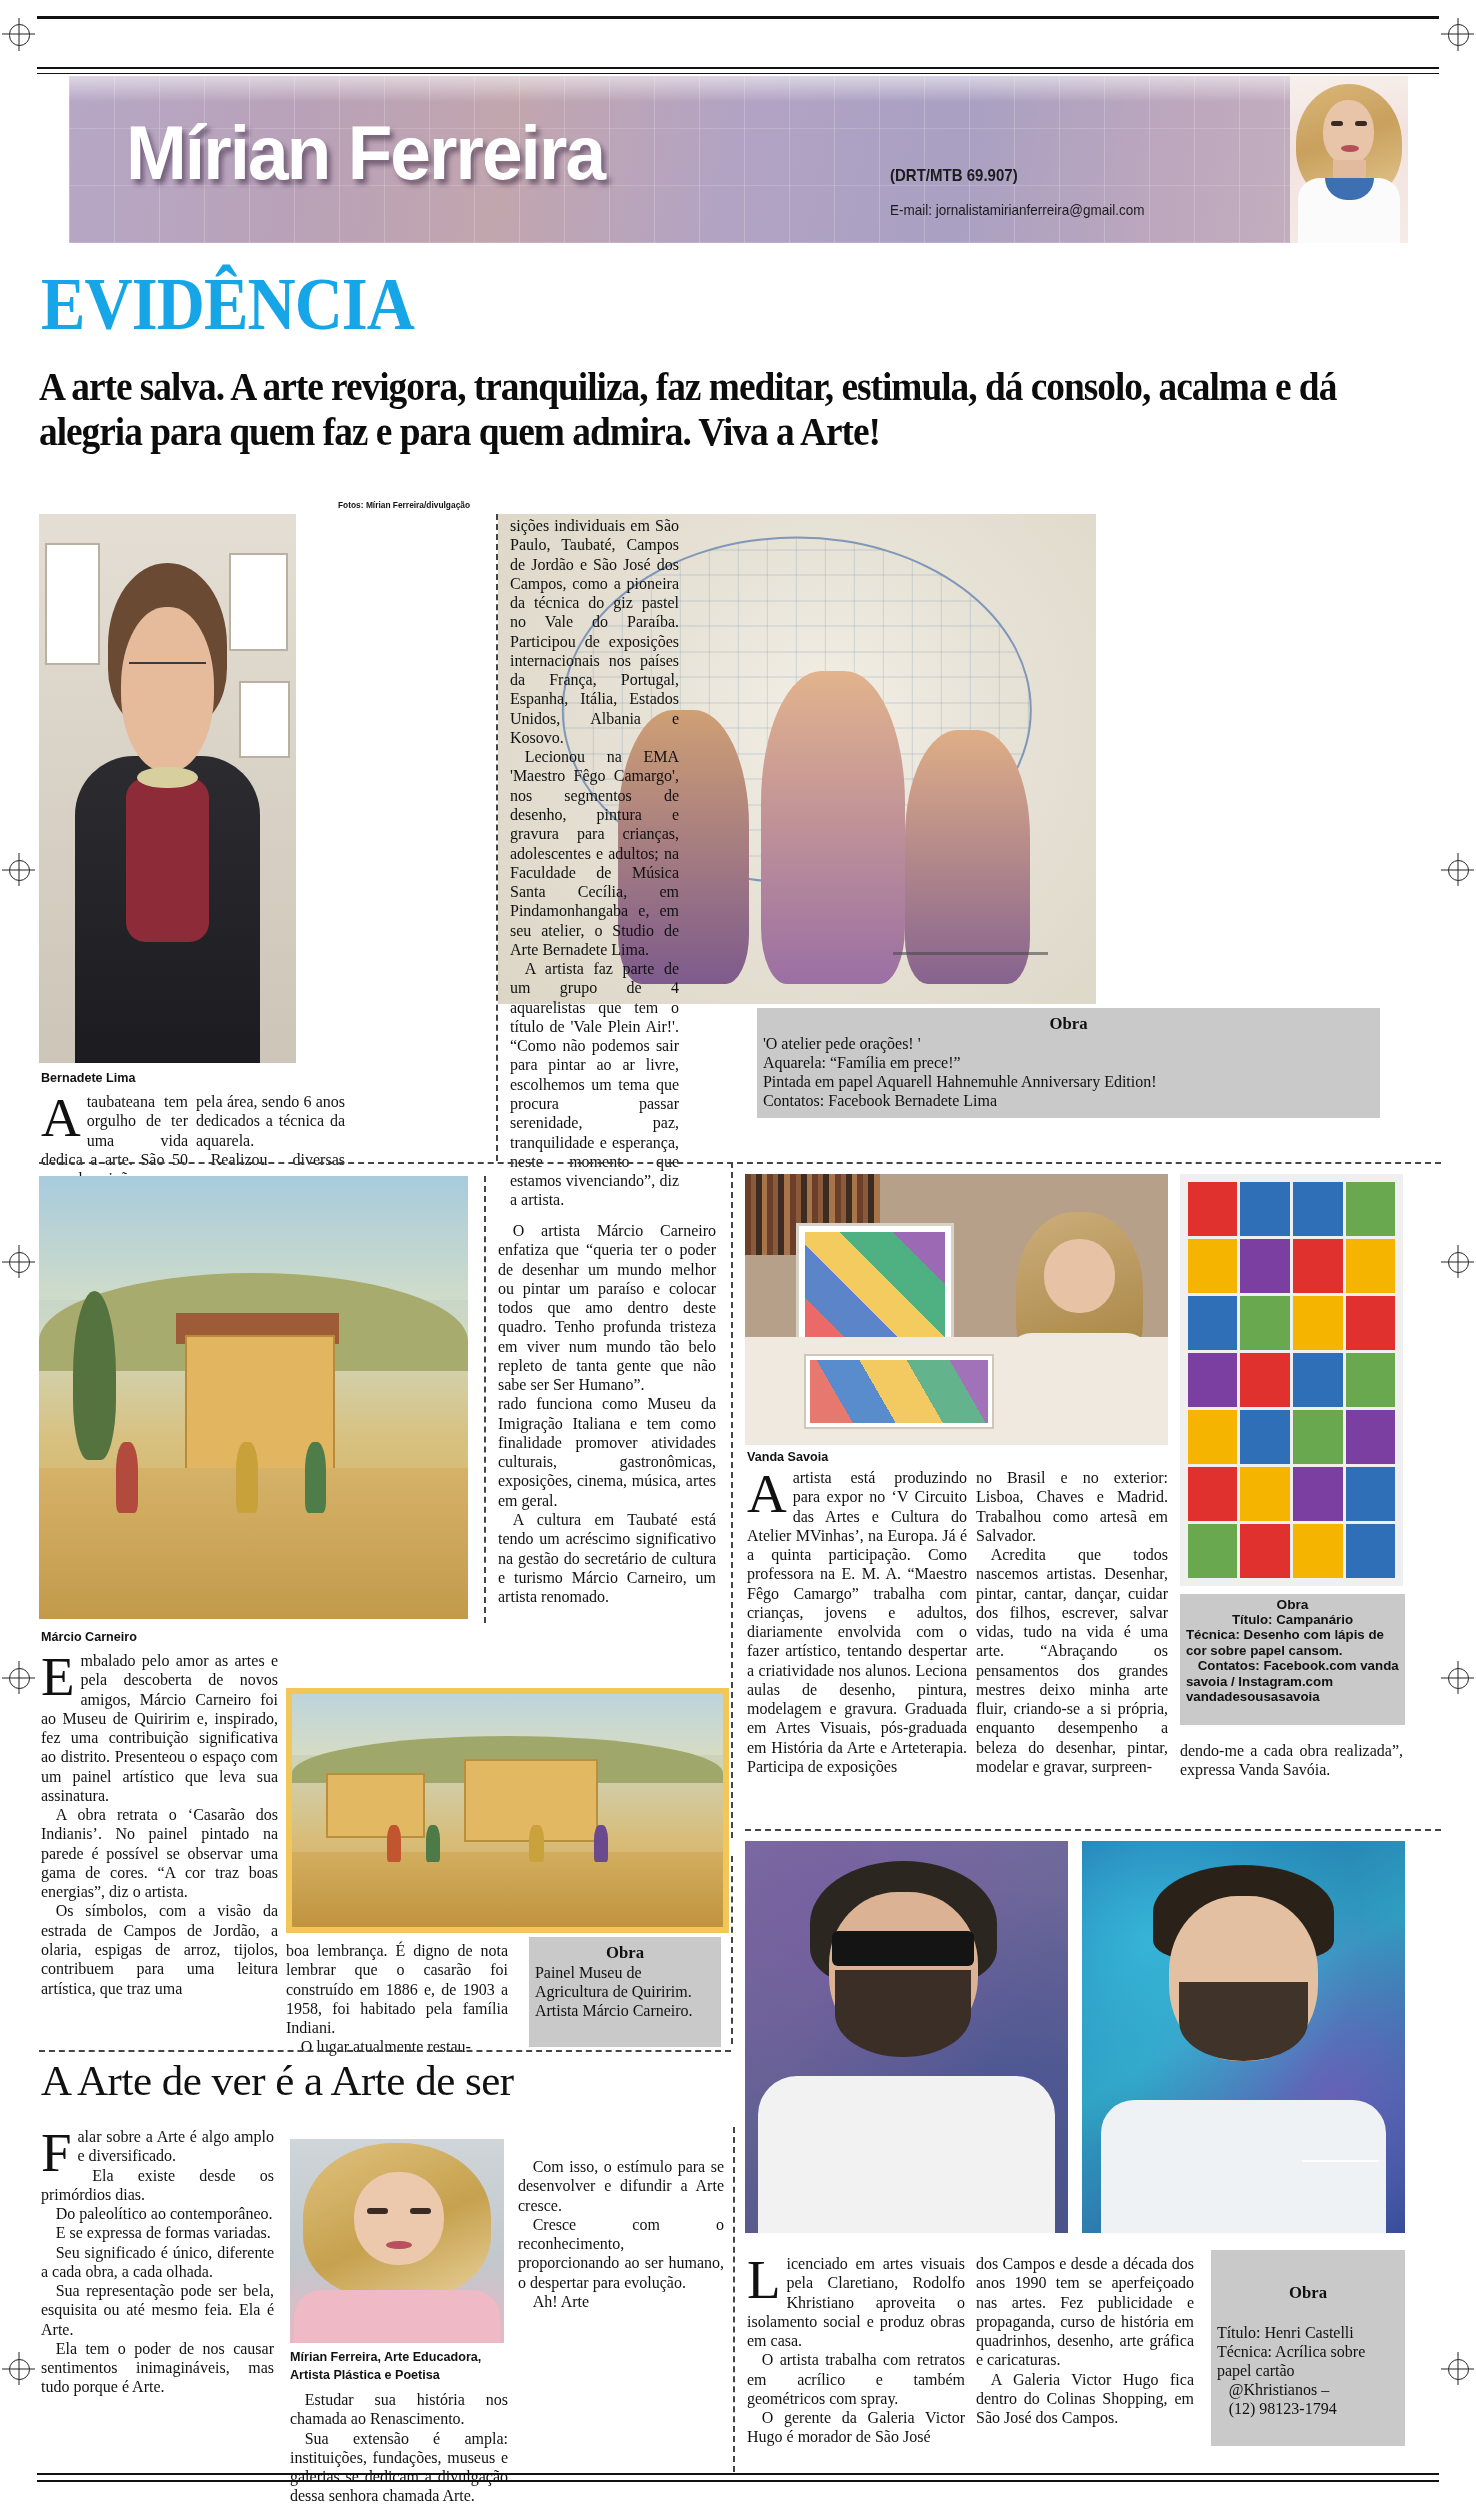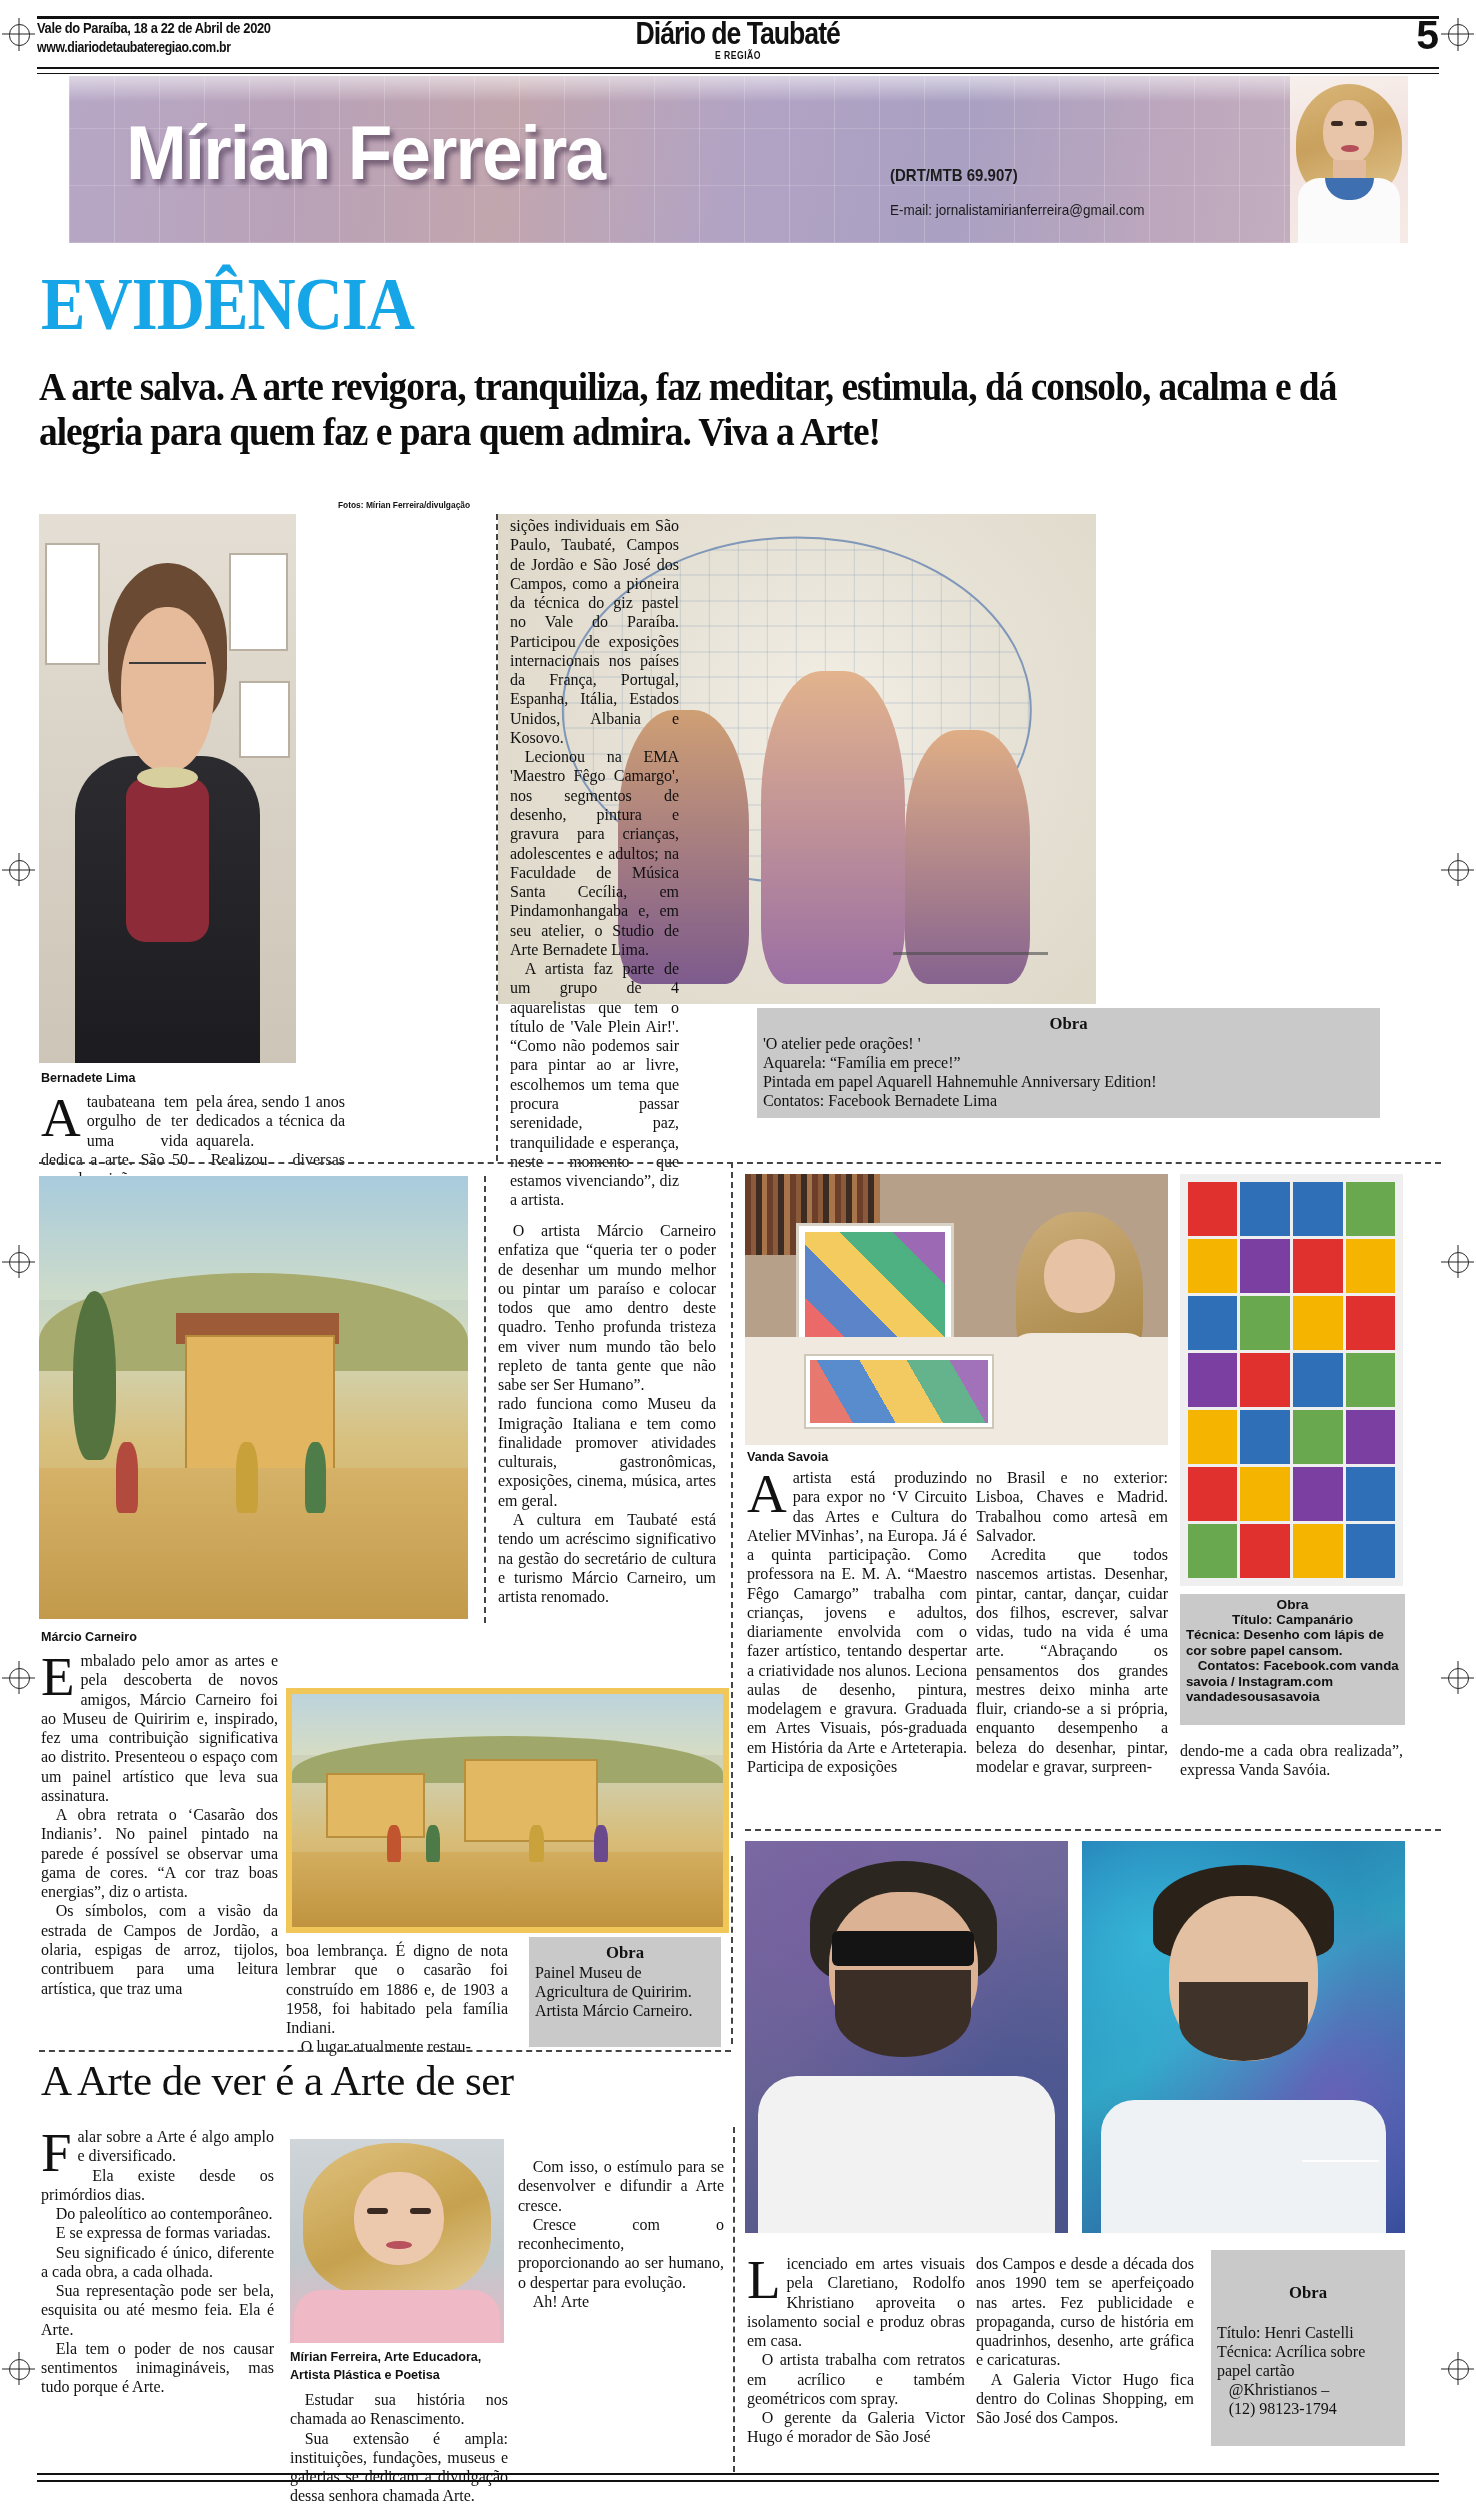--- a/index.html
+++ b/index.html
@@ -189,31 +189,20 @@
       <span class="circ"></span>
     </div>
   <div class="cmark" style="left:2px;top:2352px;">
       <span class="circ"></span>
     </div>
   <div class="cmark" style="right:2px;top:2352px;">
       <span class="circ"></span>
     </div>
 
   <div class="rule-top"></div>
-  <div class="masthead">
-    <div class="mh-left">
-      <div>Vale do Paraíba, 18 a 22 de Abril de 2020</div>
-      <div class="url">www.diariodetaubateregiao.com.br</div>
-    </div>
-    <div class="mh-center">
-      <div class="mh-title">Diário de Taubaté</div>
-      <div class="mh-sub">E REGIÃO</div>
-    </div>
-    <div class="mh-page">5</div>
-  </div>
   <div class="rule-mid"></div>
 
   <div class="banner">
     <div class="tiles"></div>
     <div class="glowtop"></div>
     <div class="bname">Mírian Ferreira</div>
     <div class="bdrt">(DRT/MTB 69.907)</div>
     <div class="bmail">E-mail: jornalistamirianferreira@gmail.com</div>
     <div class="bphoto">
       <div class="bg"></div>
@@ -262,21 +251,21 @@
     <div class="ln">Pintada em papel Aquarell Hahnemuhle Anniversary Edition!</div>
     <div class="ln">Contatos: Facebook Bernadete Lima</div>
   </div>
 
   <div class="cap" style="left:41px;top:1070px;">Bernadete Lima</div>
 
   <div class="col" style="left:41px;top:1092px;width:147px;">
     <p style="text-indent:0"><span class="dcap">A</span><span>taubateana tem orgulho de ter uma vida dedica a arte. São 50 anos de paixão</span></p>
   </div>
   <div class="col" style="left:196px;top:1092px;width:149px;">
-    <p style="text-indent:0">pela área, sendo 1 anos dedicados a técnica da aquarela.</p>
+    <p style="text-indent:0">pela área, sendo 6 anos dedicados a técnica da aquarela.</p>
     <p>Realizou diversas expo-</p>
   </div>
   <div class="col" style="left:510px;top:516px;width:169px;">
     <p style="text-indent:0">sições individuais em São Paulo, Taubaté, Campos de Jordão e São José dos Campos, como a pioneira da técnica do giz pastel no Vale do Paraíba. Participou de exposições internacionais nos países da França, Portugal, Espanha, Itália, Estados Unidos, Albania e Kosovo.</p>
     <p>Lecionou na EMA 'Maestro Fêgo Camargo', nos segmentos de desenho, pintura e gravura para crianças, adolescentes e adultos; na Faculdade de Música Santa Cecília, em Pindamonhangaba e, em seu atelier, o Studio de Arte Bernadete Lima.</p>
     <p>A artista faz parte de um grupo de 4 aquarelistas que tem o título de 'Vale Plein Air!'. “Como não podemos sair para pintar ao ar livre, escolhemos um tema que procura passar serenidade, paz, tranquilidade e esperança, neste momento que estamos vivenciando”, diz a artista.</p>
   </div>
 
   <div class="vdash" style="left:496px;top:514px;height:647px;"></div>
   <div class="dash" style="left:39px;top:1162px;width:1402px;"></div>

